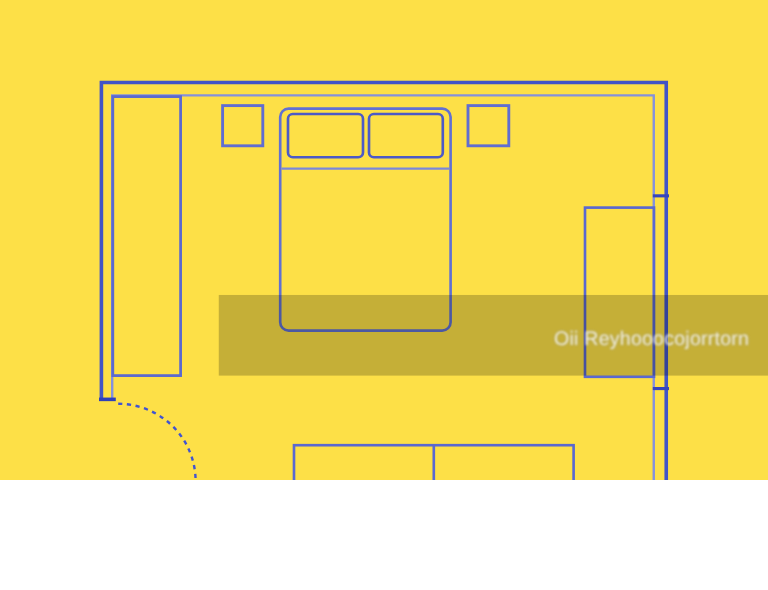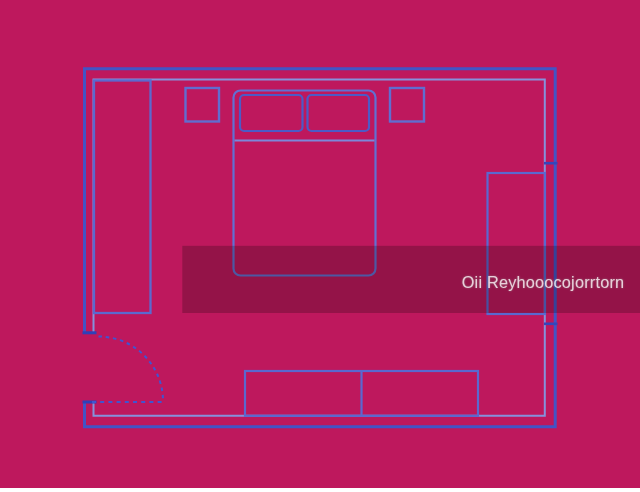--- a/index.html
+++ b/index.html
@@ -1,16 +1,16 @@
 <!DOCTYPE html>
 <html><head>
 <meta charset="utf-8">
 <style>
   html,body{margin:0;padding:0;background:#ffffff;}
-  #stage{position:relative;width:640px;height:488px;background:#be185d;overflow:hidden;
+  #stage{position:relative;width:640px;height:400px;background:#fde047;overflow:hidden;
          font-family:"Liberation Sans", sans-serif;}
   svg{position:absolute;left:0;top:0;}
 </style>
 </head>
 <body>
 <div id="stage">
 <svg width="640" height="492" viewBox="0 0 640 492">
   <g fill="none" stroke-linecap="butt" stroke-linejoin="miter" style="filter: blur(0.5px);">
 
     <g>

